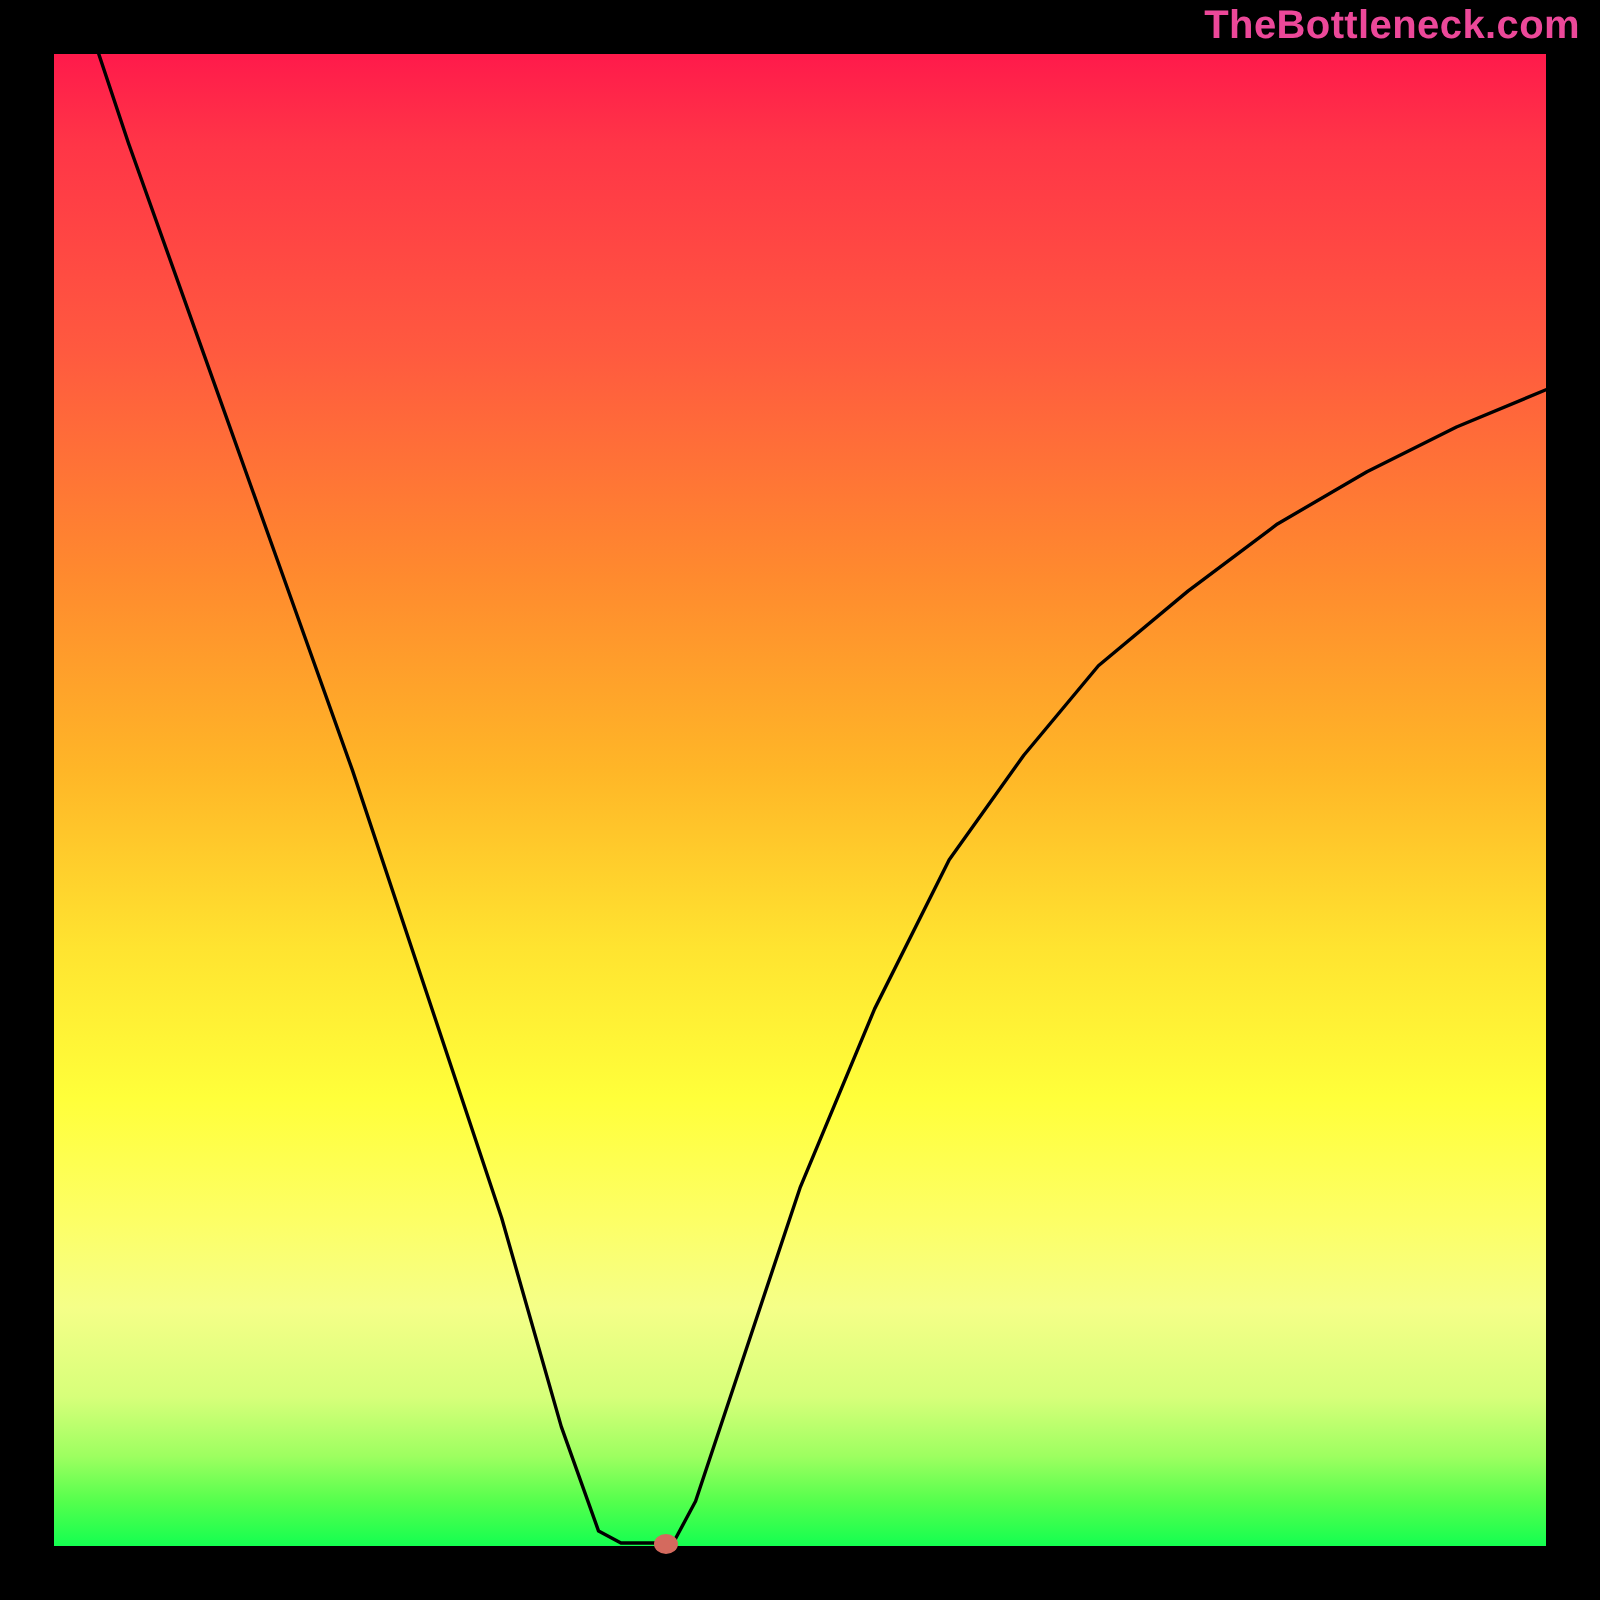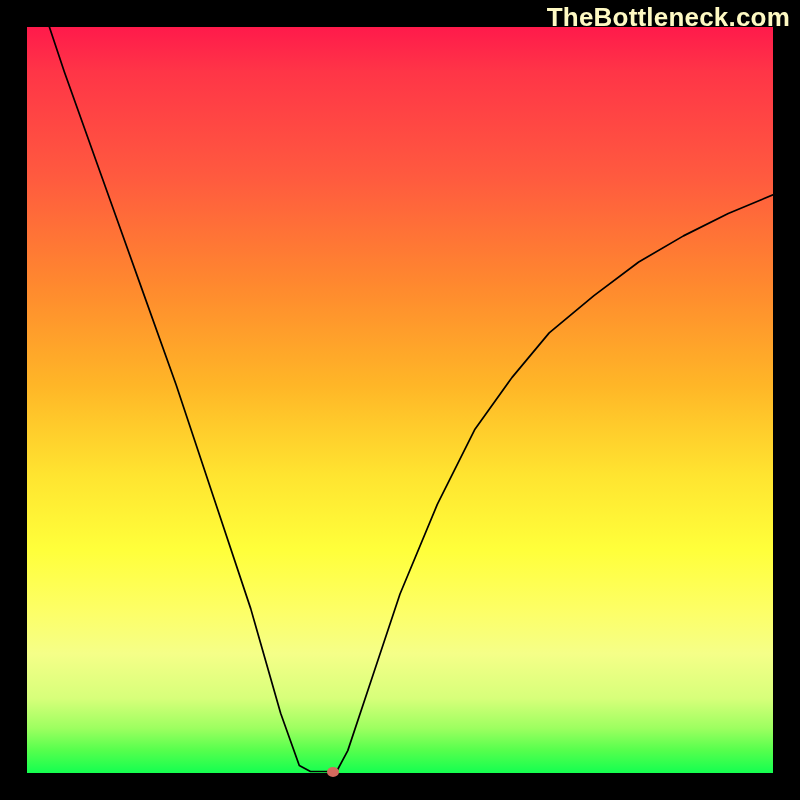--- a/index.html
+++ b/index.html
@@ -8,23 +8,23 @@
     position: relative;
     width: 800px;
     height: 800px;
     background: #000;
   }
   .watermark {
     position: absolute;
     top: 2px;
     right: 10px;
     font-family: Arial, sans-serif;
-    font-size: 26px;
+    font-size: 20px;
     font-weight: 600;
-    color: #fef9c3;
+    color: #ec4899;
     letter-spacing: 0.2px;
     z-index: 3;
   }
   .plot {
     position: absolute;
     left: 27px;
     top: 27px;
     width: 746px;
     height: 746px;
     

